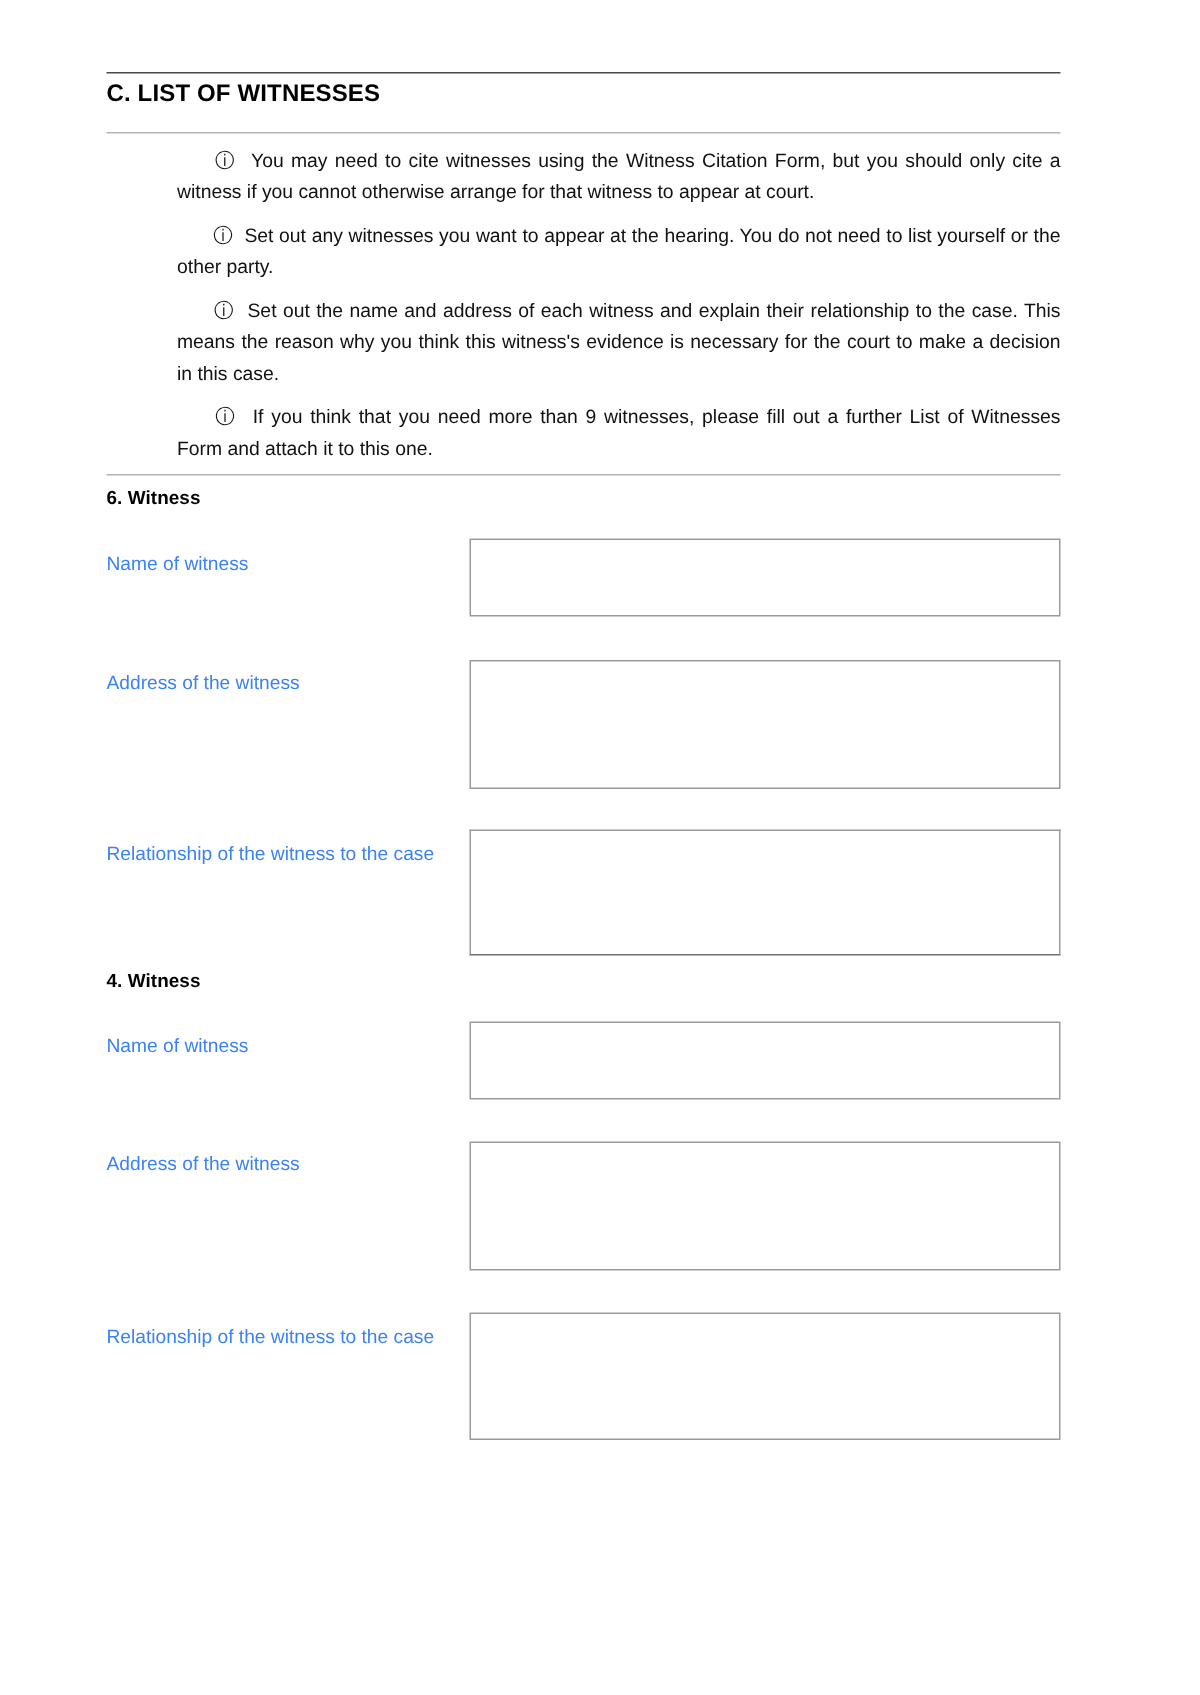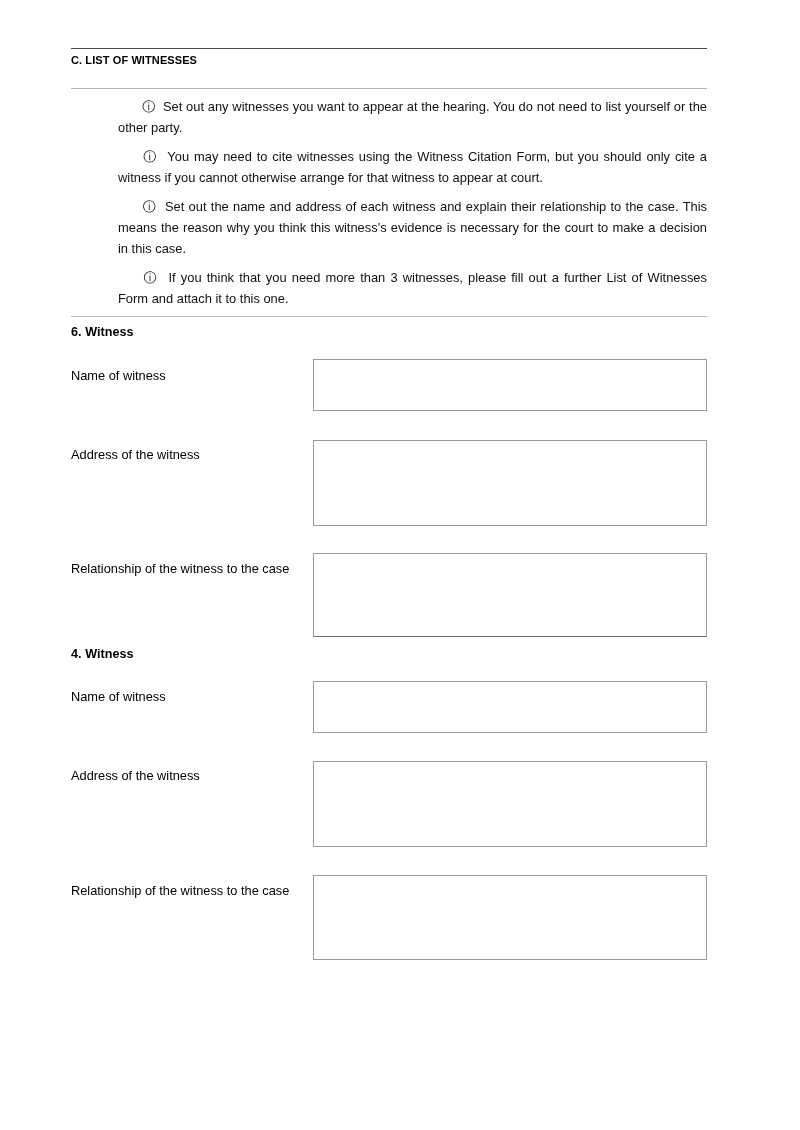--- a/index.html
+++ b/index.html
@@ -37,21 +37,21 @@
     border-top: 1.4px solid #4a4a4a;
   }
   .rule-light {
     border-top: 1.2px solid #b5b5b5;
   }
 
   
   .section-heading {
     position: absolute;
     left: 71px;
-    font-size: 11px;
+    font-size: 16px;
     font-weight: bold;
     letter-spacing: 0.1px;
     white-space: nowrap;
   }
 
   .witness-heading {
     position: absolute;
     left: 71px;
     font-size: 12.6px;
     font-weight: bold;
@@ -86,21 +86,21 @@
     vertical-align: baseline;
   }
 
   
   .field-label {
     position: absolute;
     left: 71px;
     width: 235px;
     font-size: 12.8px;
     line-height: 20px;
-    color: #000000;
+    color: #3b82f6;
   }
 
   .field-box {
     position: absolute;
     left: 313px;
     width: 394px;
     background: #ffffff;
     border: 1.3px solid #9b9b9b;
     box-sizing: border-box;
   }
@@ -114,30 +114,30 @@
 <div class="page">
 
   <div class="rule rule-dark" style="top:48px;"></div>
 
   <div class="section-heading" style="top:54px;">C. LIST OF WITNESSES</div>
 
   <div class="rule rule-light" style="top:88px;"></div>
 
   <div class="info-block" style="top:96px;">
     <div class="info-item">
-      <span class="indent"></span><span class="info-icon">ⓘ</span>&nbsp;&nbsp;<span>Set out any witnesses you want to appear at the hearing. You do not need to list yourself or the other party.</span>
+      <span class="indent"></span><span class="info-icon">ⓘ</span>&nbsp;&nbsp;<span>You may need to cite witnesses using the Witness Citation Form, but you should only cite a witness if you cannot otherwise arrange for that witness to appear at court.</span>
     </div>
     <div class="info-item">
-      <span class="indent"></span><span class="info-icon">ⓘ</span>&nbsp;&nbsp;<span>You may need to cite witnesses using the Witness Citation Form, but you should only cite a witness if you cannot otherwise arrange for that witness to appear at court.</span>
+      <span class="indent"></span><span class="info-icon">ⓘ</span>&nbsp;&nbsp;<span>Set out any witnesses you want to appear at the hearing. You do not need to list yourself or the other party.</span>
     </div>
     <div class="info-item">
       <span class="indent"></span><span class="info-icon">ⓘ</span>&nbsp;&nbsp;<span>Set out the name and address of each witness and explain their relationship to the case. This means the reason why you think this witness's evidence is necessary for the court to make a decision in this case.</span>
     </div>
     <div class="info-item">
-      <span class="indent"></span><span class="info-icon">ⓘ</span>&nbsp;&nbsp;<span>If you think that you need more than 3 witnesses, please fill out a further List of Witnesses Form and attach it to this one.</span>
+      <span class="indent"></span><span class="info-icon">ⓘ</span>&nbsp;&nbsp;<span>If you think that you need more than 9 witnesses, please fill out a further List of Witnesses Form and attach it to this one.</span>
     </div>
   </div>
 
   <div class="rule rule-light" style="top:316px;"></div>
 
   <div class="witness-heading" style="top:325px;">6. Witness</div>
 
   <div class="field-label" style="top:366px;">Name of witness</div>
   <div class="field-box" style="top:359px; height:52px;"></div>
 

